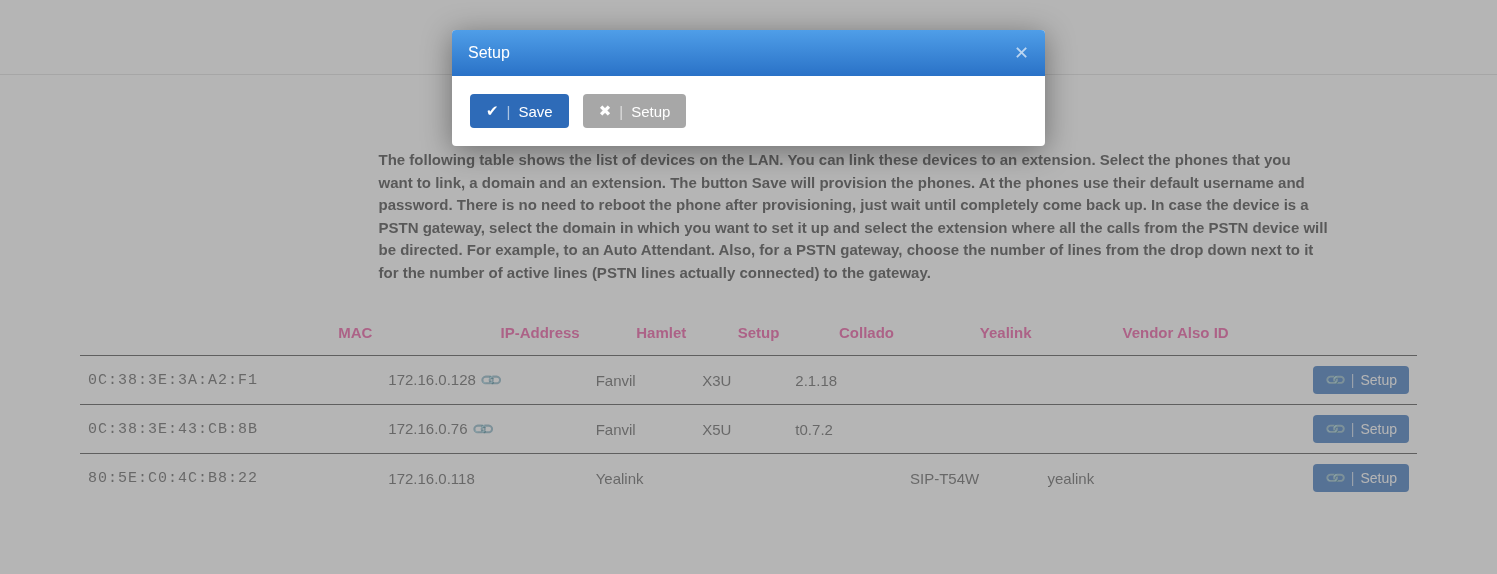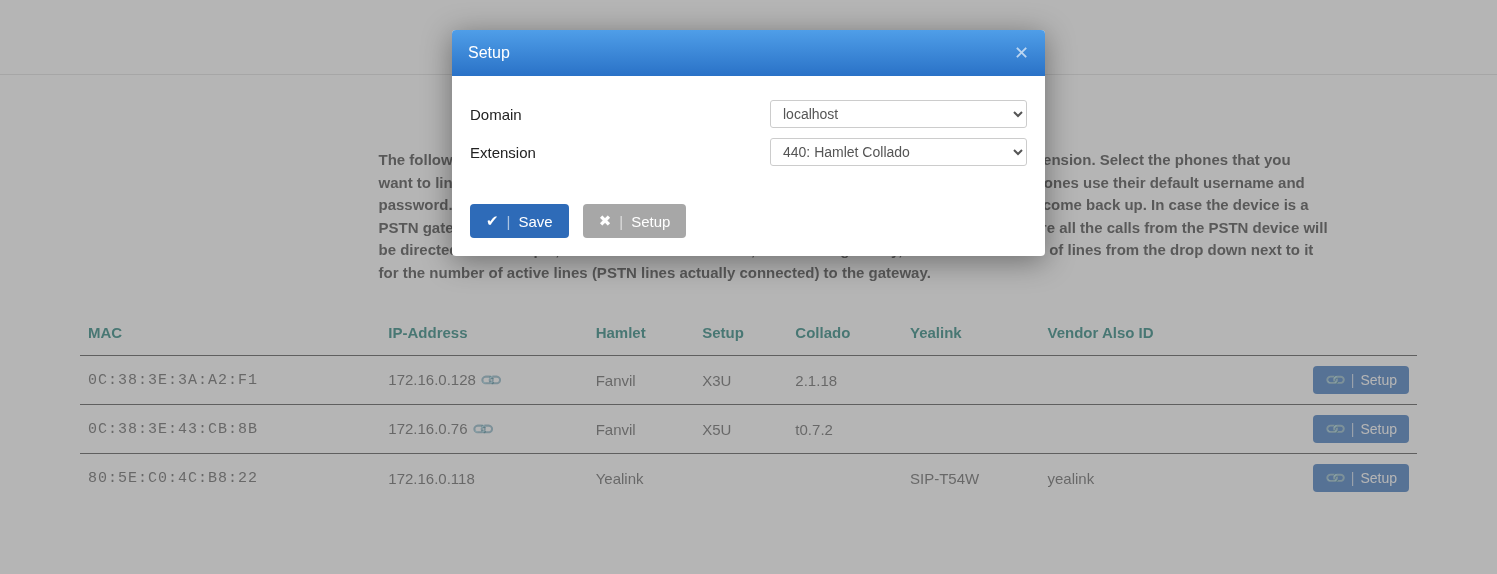--- a/index.html
+++ b/index.html
@@ -61,24 +61,24 @@
     }
 
     .table-wrap {
       padding: 0 80px;
     }
     table.devtable {
       width: 100%;
       border-collapse: collapse;
     }
     .devtable th {
-      text-align: left;
+      text-align: right;
       font-weight: 700;
       font-size: 15px;
-      color: #0f766e;
+      color: #ec4899;
       padding: 10px 8px 14px;
     }
     .devtable td {
       padding: 10px 8px;
       font-size: 15px;
       color: #555;
       border-top: 1px solid #404040;
       vertical-align: middle;
     }
     .devtable td.mono {
@@ -258,34 +258,20 @@
     </table>
   </div>
 </div>
 
 <div class="overlay">
   <div class="modal">
     <div class="modal-header">
       <span>Setup</span>
       <span class="modal-close">✕</span>
     </div>
-    <div class="modal-body">
-      <div class="form-row">
-        <label>Domain</label>
-        <select>
-          <option>localhost</option>
-        </select>
-      </div>
-      <div class="form-row">
-        <label>Extension</label>
-        <select>
-          <option>440: Hamlet Collado</option>
-        </select>
-      </div>
-    </div>
     <div class="modal-footer">
       <button class="btn btn-primary">
         <span>✔</span>
         <span class="sep">|</span>
         <span>Save</span>
       </button>
       <button class="btn btn-default">
         <span>✖</span>
         <span class="sep">|</span>
         <span>Setup</span>

